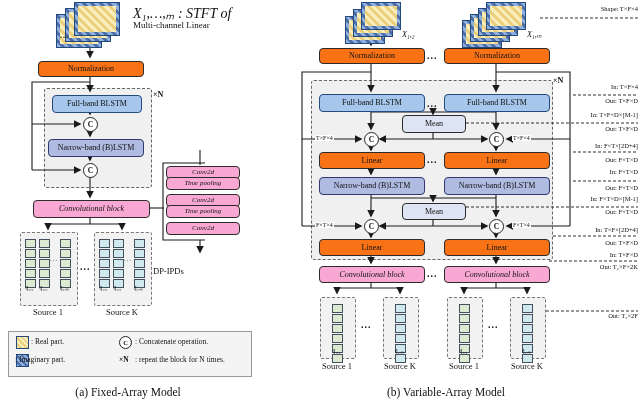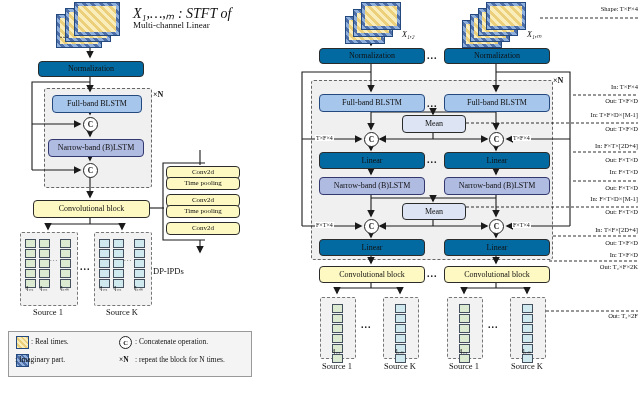--- a/index.html
+++ b/index.html
@@ -1,22 +1,22 @@
 <!DOCTYPE html>
 <html><head>
 <meta charset="utf-8">
 <style>
   html,body{margin:0;padding:0;background:#fff;}
   #fig{position:relative;width:640px;height:407px;background:#ffffff;overflow:hidden;
        font-family:"Liberation Serif",serif;color:#111;}
   .box{position:absolute;border:1px solid #2b2b2b;border-radius:4px;display:flex;align-items:center;
-       justify-content:center;font-size:8px;background:#0369a1;z-index:3;line-height:1;}
+       justify-content:center;font-size:8px;background:#f97316;z-index:3;line-height:1;}
   .box.blue{background:#a7c6ec;border-color:#24497e;}
   .box.purple{background:#b0bbe2;border-color:#33386e;}
-  .box.lblue{background:#fef9c3;}
+  .box.lblue{background:#f9a8d4;font-style:italic;}
   .box.mean{background:#dde4f3;}
   .dashedbox{position:absolute;border:1.2px dashed #666;background:#f0f0f1;border-radius:3px;z-index:1;}
   .srcbox{position:absolute;border:1.1px dashed #777;background:#f2f2f3;border-radius:2px;z-index:1;}
   .concat{position:absolute;width:13px;height:13px;border:1.3px solid #222;border-radius:50%;background:#fff;
        display:flex;align-items:center;justify-content:center;font-size:7.5px;font-weight:bold;z-index:3;}
   .lbl{position:absolute;z-index:3;line-height:1.15;}
   .ann{position:absolute;right:2px;font-size:6.5px;text-align:right;z-index:3;line-height:1;}
   .skiplbl{position:absolute;font-size:6px;background:#fff;padding:0 1px;z-index:3;line-height:1;}
   .dots{position:absolute;font-size:10px;font-weight:bold;letter-spacing:1px;z-index:3;line-height:1;}
   .dots.small{font-size:7px;color:#777;}
@@ -206,28 +206,29 @@
   <div class="qlbl" style="left:96px;top:286px;width:15px">q̂₁,₂</div>
   <div class="qlbl" style="left:110px;top:286px;width:15px">q̂₁,₃</div>
   <div class="qlbl" style="left:131px;top:286px;width:15px">q̂₁,ₘ</div>
   <div class="dots" style="left:80px;top:262px">...</div>
   <div class="lbl" style="left:153px;top:267px;font-size:8.5px">DP-IPDs</div>
   <div class="lbl" style="left:26px;top:308px;width:44px;font-size:8.5px;text-align:center">Source 1</div>
   <div class="lbl" style="left:100px;top:308px;width:44px;font-size:8.5px;text-align:center">Source K</div>
 
   <div class="legendbox" style="left:8px;top:331px;width:242px;height:44px"></div>
   <div class="sq real" style="left:16px;top:336px"></div>
-  <div class="lbl" style="left:31px;top:338px;font-size:7.5px">: Real times.</div>
+  <div class="lbl" style="left:31px;top:338px;font-size:7.5px">: Real part.</div>
   <div class="concat" style="left:119px;top:336px;width:11px;height:11px;font-size:6.5px">C</div>
   <div class="lbl" style="left:135px;top:338px;font-size:7.5px">: Concatenate operation.</div>
   <div class="sq imag" style="left:16px;top:354px"></div>
   <div class="lbl" style="left:15px;top:356px;font-size:7.5px">: Imaginary part.</div>
   <div class="lbl" style="left:119px;top:356px;font-size:7.5px;font-weight:bold">×N</div>
   <div class="lbl" style="left:135px;top:356px;font-size:7.5px">: repeat the block for N times.</div>
 
+  <div class="caption" style="left:40px;top:386px;width:176px">(a) Fixed-Array Model</div>
 
   <div class="cardwrap" style="left:345px;top:16px;width:40px;height:28px">
       <div class="face"></div>
     </div>
   <div class="cardwrap" style="left:353px;top:9px;width:40px;height:28px">
       <div class="face"></div>
     </div>
   <div class="cardwrap" style="left:361px;top:2px;width:40px;height:28px">
       <div class="face"></div>
     </div>
@@ -326,20 +327,21 @@
   <div class="qlbl" style="left:392px;top:349px;width:15px">q̂₁,ₘ</div>
   <div class="qlbl" style="left:456px;top:349px;width:15px">q̂₁,₂</div>
   <div class="qlbl" style="left:519px;top:349px;width:15px">q̂₁,ₘ</div>
   <div class="dots" style="left:361px;top:320px">...</div>
   <div class="dots" style="left:488px;top:320px">...</div>
   <div class="lbl" style="left:315px;top:362px;width:44px;font-size:8.5px;text-align:center">Source 1</div>
   <div class="lbl" style="left:378px;top:362px;width:44px;font-size:8.5px;text-align:center">Source K</div>
   <div class="lbl" style="left:442px;top:362px;width:44px;font-size:8.5px;text-align:center">Source 1</div>
   <div class="lbl" style="left:505px;top:362px;width:44px;font-size:8.5px;text-align:center">Source K</div>
 
+  <div class="caption" style="left:350px;top:386px;width:192px">(b) Variable-Array Model</div>
 
   <div class="ann" style="top:6px">Shape: T×F×4</div>
   <div class="ann" style="top:84px">In: T×F×4</div>
   <div class="ann" style="top:98px">Out: T×F×D</div>
   <div class="ann" style="top:112px">In: T×F×D×[M-1]</div>
   <div class="ann" style="top:126px">Out: T×F×D</div>
   <div class="ann" style="top:143px">In: F×T×[2D+4]</div>
   <div class="ann" style="top:157px">Out: F×T×D</div>
   <div class="ann" style="top:169px">In: F×T×D</div>
   <div class="ann" style="top:185px">Out: F×T×D</div>

